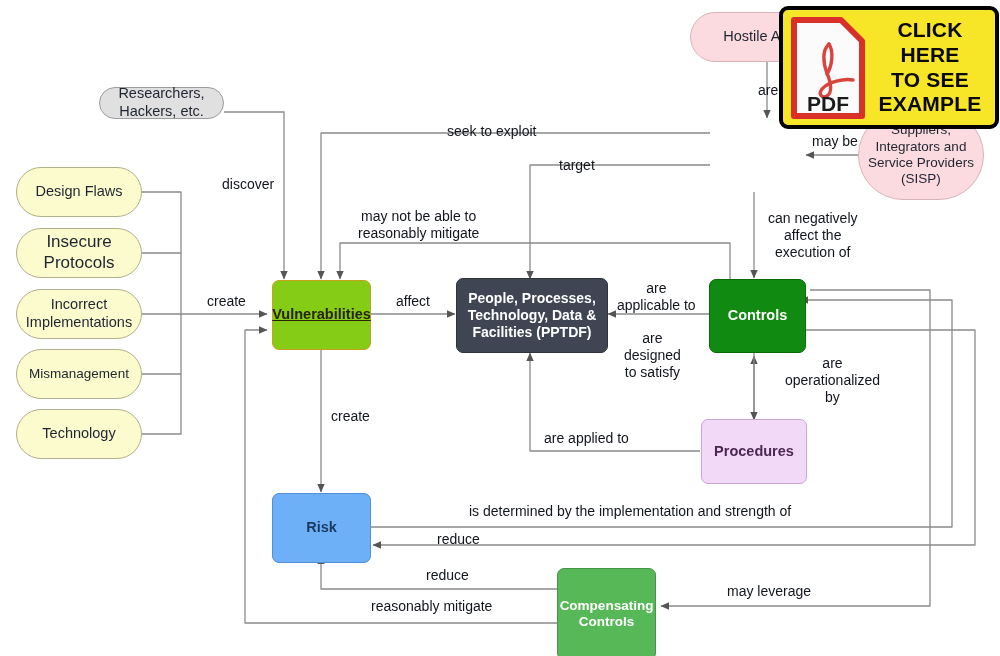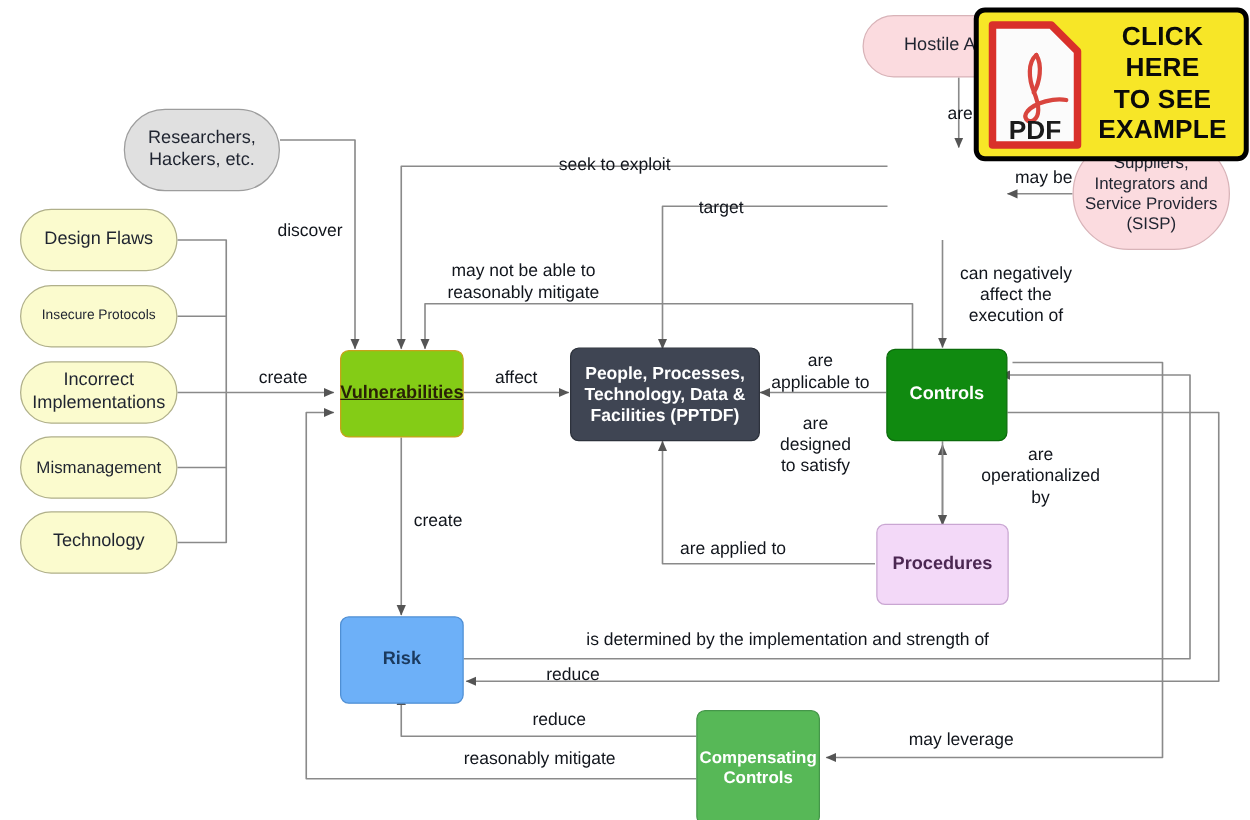--- a/index.html
+++ b/index.html
@@ -114,34 +114,34 @@
       <path d="M557,623 H245 V330 H267" marker-end="url(#ah)"></path>
 
       <path d="M810,290 H930 V606 H661" marker-end="url(#ah)"></path>
     </g>
   </svg>
 
   <div class="node pill cause" style="left:16px;top:167px;width:126px;height:50px;">
     <span style="white-space:pre-line;">Design Flaws</span>
   </div>
   <div class="node pill cause" style="left:16px;top:228px;width:126px;height:50px;">
-    <span style="white-space:pre-line;font-size:11px;">Insecure Protocols</span>
+    <span style="white-space:pre-line;font-size:17px;">Insecure Protocols</span>
   </div>
   <div class="node pill cause" style="left:16px;top:289px;width:126px;height:50px;">
     <span style="white-space:pre-line;">Incorrect
 Implementations</span>
   </div>
   <div class="node pill cause" style="left:16px;top:349px;width:126px;height:50px;">
     <span style="white-space:pre-line;font-size:13.5px;">Mismanagement</span>
   </div>
   <div class="node pill cause" style="left:16px;top:409px;width:126px;height:50px;">
     <span style="white-space:pre-line;">Technology</span>
   </div>
 
-  <div class="node pill actor" style="left:99px;top:87px;width:125px;height:66px;justify-content:center;">
+  <div class="node pill actor" style="left:99px;top:87px;width:125px;height:32px;justify-content:center;">
     <span style="white-space:pre-line;">Researchers,
 Hackers, etc.</span>
   </div>
 
   <div class="node pill pink" style="left:690px;top:12px;width:155px;height:50px;">
     <span style="white-space:pre-line;">Hostile Actors</span>
   </div>
 
   <div class="node pill pink" style="left:858px;top:110px;width:126px;height:90px;">
     <span style="white-space:pre-line;font-size:13.5px;">Suppliers,

